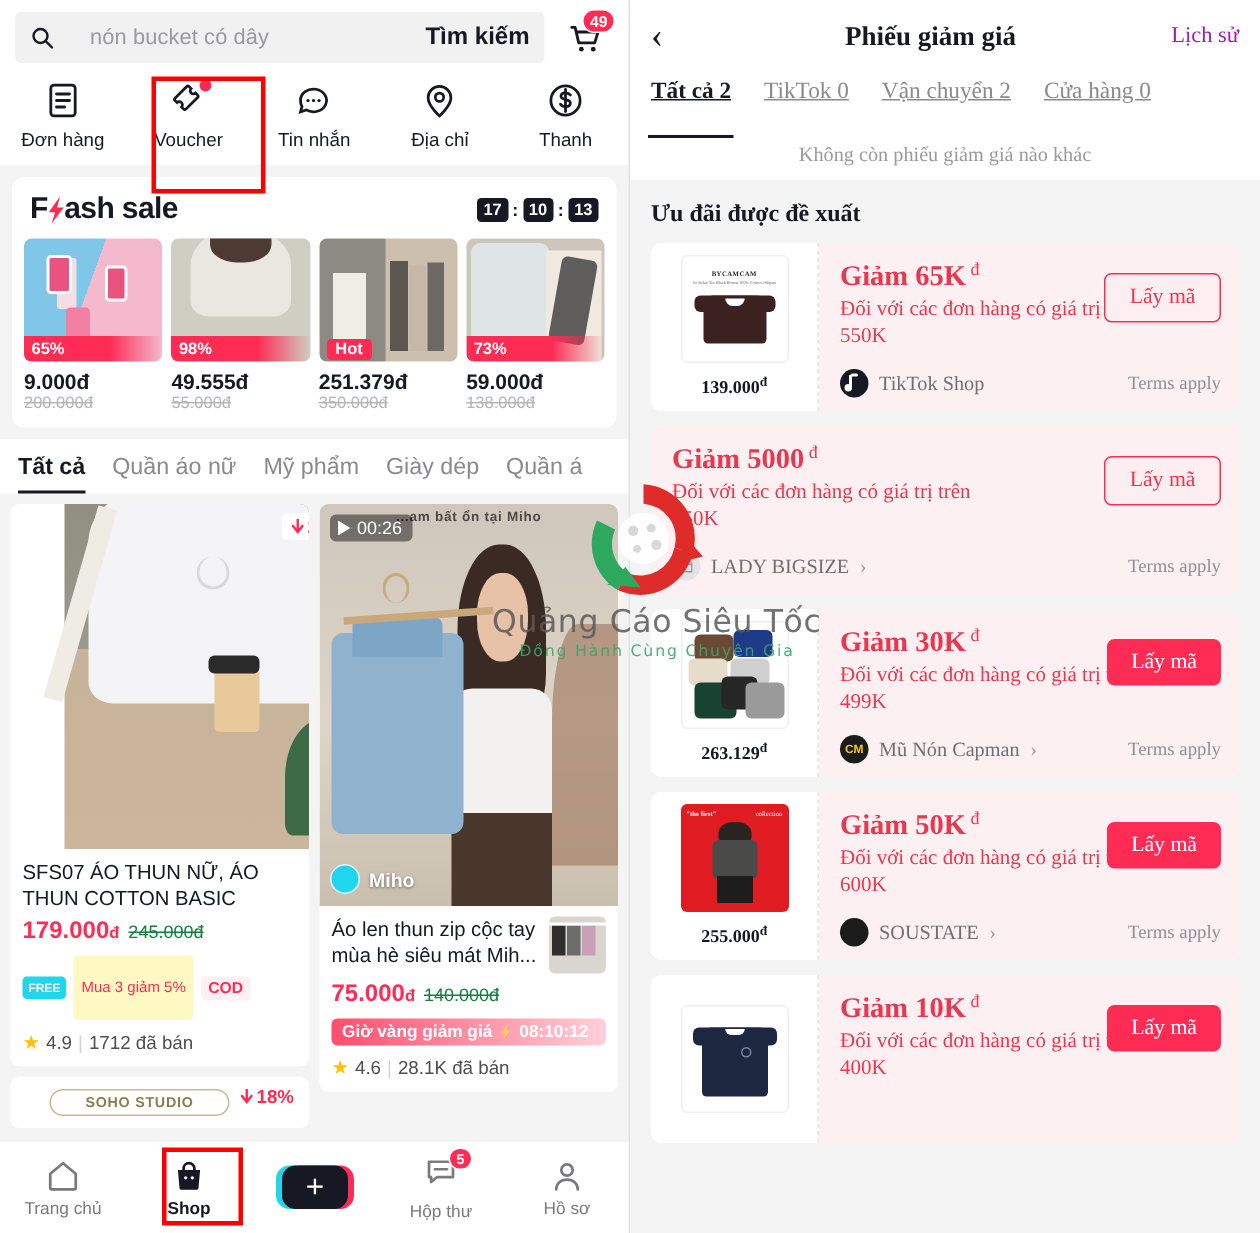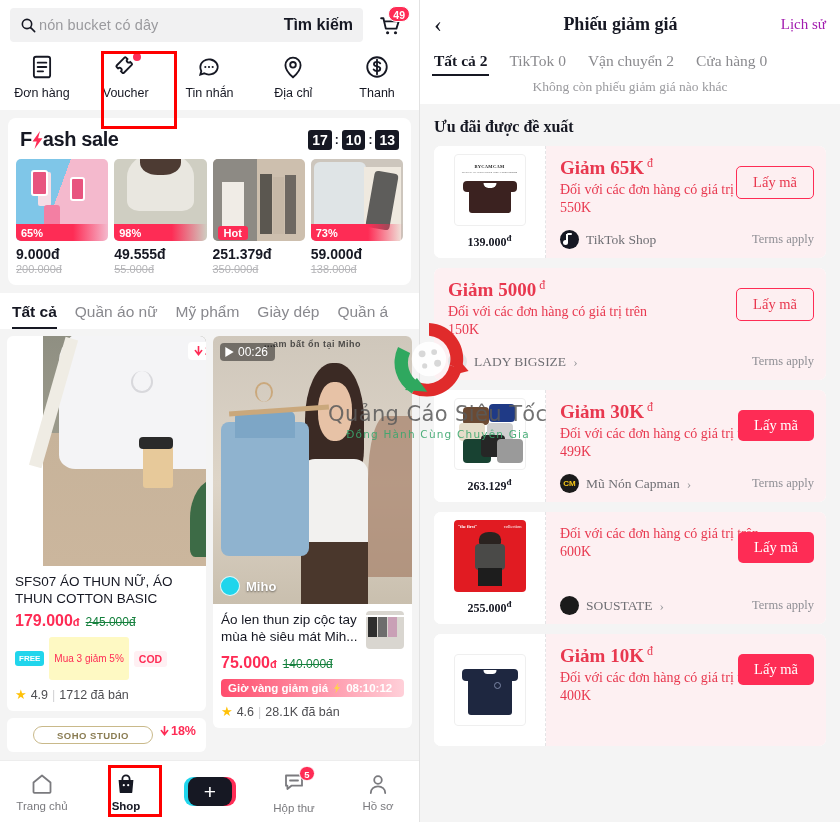--- a/index.html
+++ b/index.html
@@ -16,21 +16,21 @@
   .left-pane {
     width:420px; height:822px; position:relative;
     background:#f4f4f4; overflow:hidden;
     border-right:1px solid #e2e2e2;
   }
 
   
   .search-row { display:flex; align-items:center; padding:8px 10px 6px 10px; background:#fff; gap:8px; }
   .search-box {
     flex:1; height:34px; background:#f1f1f2; border-radius:4px;
-    display:flex; align-items:center; padding:0 10px; gap:3px;
+    display:flex; align-items:center; padding:0 10px; gap:24px;
   }
   .search-ph { flex:1; color:#9a9a9e; font-size:14.5px; letter-spacing:.1px; }
   .search-btn { font-size:16px; font-weight:700; color:#161823; white-space:nowrap; }
   .cart-wrap { position:relative; width:38px; height:34px; display:flex; align-items:center; justify-content:center; }
   .cart-badge {
     position:absolute; top:-2px; right:-1px;
     background:#fe2c55; color:#fff; font-size:10.5px; font-weight:700;
     border-radius:10px; min-width:20px; height:16px; line-height:16px;
     text-align:center; padding:0 4px; border:1.5px solid #fff;
   }
@@ -48,21 +48,21 @@
     background:#fe2c55; border-radius:50%;
   }
   .hl-box { position:absolute; border:3px solid #f00; pointer-events:none; }
 
   
   .fs-card { background:#fff; margin:8px 8px 0 8px; border-radius:8px; padding:10px 8px 10px 8px; }
   .fs-head { display:flex; align-items:center; justify-content:space-between; padding:0 4px 8px 4px; }
   .fs-title { font-size:20px; font-weight:800; letter-spacing:-.4px; color:#161823; display:flex; align-items:center; }
   .fs-timer { display:flex; align-items:center; gap:3px; }
   .fs-timer .seg {
-    background:#161823; color:#fff; font-size:14px; font-weight:700;
+    background:#161823; color:#fff; font-size:11px; font-weight:700;
     border-radius:3px; padding:2px 4px; min-width:19px; text-align:center;
   }
   .fs-timer .colon { color:#161823; font-weight:700; font-size:12px; }
   .fs-items { display:flex; gap:6px; }
   .fs-item { flex:1; min-width:0; }
   .fs-thumb { position:relative; width:100%; height:82px; border-radius:5px; overflow:hidden; }
   .fs-tag {
     position:absolute; left:0; bottom:0; right:0; height:17px;
     background:linear-gradient(90deg,#fe2c55 0%,#fe2c55 62%,rgba(254,44,85,0) 100%);
     color:#fff; font-size:11px; font-weight:700; display:flex; align-items:center; padding-left:5px;
@@ -153,21 +153,21 @@
   .plus-wrap { position:relative; z-index:1; }
 
   
   .right-pane { width:420px; height:822px; background:#f4f4f4; position:relative; overflow:hidden;
     font-family:"Liberation Serif", serif; }
   .vh-bar { background:#fff; height:48px; display:flex; align-items:center; padding:0 14px; }
   .vh-back { width:26px; font-size:24px; color:#161823; line-height:1; }
   .vh-title { flex:1; text-align:center; font-size:18px; font-weight:700; color:#161823; }
   .vh-hist { font-size:15px; color:#a21caf; }
   .vtabs { background:#fff; display:flex; align-items:flex-end; padding:4px 14px 0 14px; gap:22px; }
-  .vtab { font-size:15.5px; color:#8a8a8e; padding-bottom:6px; position:relative; white-space:nowrap; }
+  .vtab { font-size:15.5px; color:#8a8a8e; padding-bottom:22px; position:relative; white-space:nowrap;text-decoration:underline; }
   .vtab.active { color:#161823; font-weight:700; }
   .vtab.active::after { content:""; position:absolute; left:-2px; right:-2px; bottom:0; height:2.5px; background:#161823; }
   .vnote { background:#fff; text-align:center; font-size:13.5px; color:#9a9a9e; padding:3px 0 9px 0; }
 
   .vsec-title { font-size:16px; font-weight:700; color:#161823; padding:14px 14px 10px 14px; }
 
   .vcard { display:flex; background:#fff; border-radius:7px; margin:0 14px 10px 14px; overflow:hidden; min-height:112px; }
   .vcard-left {
     width:112px; flex:none; background:#fff; border-right:1.5px dashed #e4e4e6;
     display:flex; flex-direction:column; align-items:center; justify-content:center; padding:8px 6px;
@@ -616,20 +616,21 @@
         <div class="vthumb" style="background:#e11b22;position:relative;overflow:hidden;">
           <div style="position:absolute;left:4px;top:4px;font-size:4.5px;color:#fff;font-weight:700;">"the first"</div>
           <div style="position:absolute;right:4px;top:4px;font-size:4.5px;color:#fff;">collection</div>
           <div style="position:absolute;left:50%;top:12px;transform:translateX(-50%);width:22px;height:16px;background:#2a2320;border-radius:45% 45% 36% 36%;"></div>
           <div style="position:absolute;left:50%;top:24px;transform:translateX(-50%);width:30px;height:26px;background:#4a4a48;border-radius:4px;"></div>
           <div style="position:absolute;left:50%;top:48px;transform:translateX(-50%);width:24px;height:18px;background:#1d1d1d;"></div>
         </div>
         <div class="vthumb-price"><span>255.000</span><span class="cur">đ</span></div>
       </div>
       <div class="vcard-right">
+        <div class="v-amt"><span>Giảm 50K</span><span class="cur">đ</span></div>
         <div class="v-desc">Đối với các đơn hàng có giá trị trên 600K</div>
         <div class="v-foot">
           <div class="v-shop">
             <span class="shop-av" style="background:#1b1b1b;"></span>
             <span>SOUSTATE</span>
             <span style="color:#9a9a9e;">›</span>
           </div>
           <div class="v-terms">Terms apply</div>
         </div>
         <div class="v-btn">Lấy mã</div>

